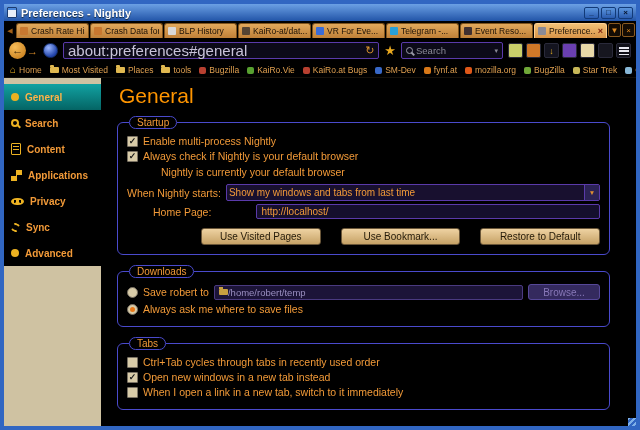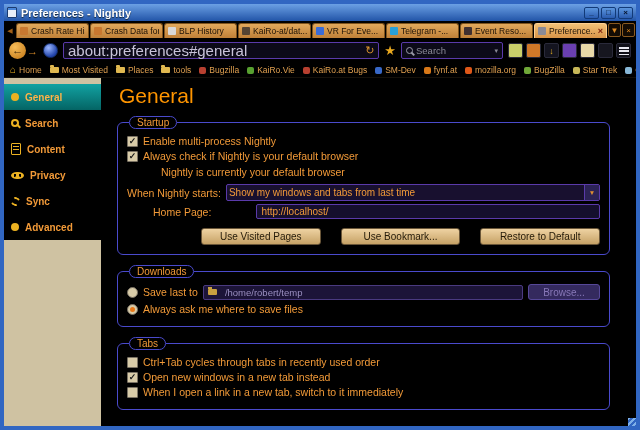--- a/index.html
+++ b/index.html
@@ -107,21 +107,21 @@
   .select{flex:1;height:17px;background:#18102f;border:1px solid var(--field-border);border-radius:2px;
     display:flex;align-items:center;padding-left:2px;color:var(--accent);font-size:10px;overflow:hidden;}
   .select-arrow{width:15px;height:100%;margin-left:auto;background:#2c2356;border-left:1px solid var(--field-border);
     color:#e09030;font-size:6.5px;display:flex;align-items:center;justify-content:center;}
   .text-field{flex:1;height:15px;background:var(--field-bg);border:1px solid var(--field-border);border-radius:2px;
     color:var(--accent);font-size:10px;padding:0 4px;outline:none;margin-left:40px;}
   .btnrow{display:flex;gap:20px;margin:9px 0 1px 74px;}
   .btn{flex:1;height:17px;background:linear-gradient(#eed2a2,#c6a266);border:1px solid #6a5638;border-radius:3px;
     color:#241a08;font-size:10px;display:flex;align-items:center;justify-content:center;white-space:nowrap;}
   .path-field{flex:1;height:15px;background:#1c1438;border:1px solid #4a3a80;border-radius:2px;color:#9a8fc0;
-    font-size:9.5px;display:flex;align-items:center;gap:8px;padding:0 4px;overflow:hidden;}
+    font-size:9.5px;display:flex;align-items:center;gap:0;padding:0 4px;overflow:hidden;}
   .pf-folder{width:9px;height:6px;background:#c8a040;border-radius:1px;position:relative;flex:none;}
   .pf-folder::before{content:"";position:absolute;top:-2px;left:0;width:4px;height:2px;background:#c8a040;}
   .btn-disabled{flex:none;width:72px;height:16px;background:#342a5e;border:1px solid #564898;border-radius:3px;
     color:#8878b8;font-size:10px;display:flex;align-items:center;justify-content:center;}
   .resize-grip{position:absolute;right:-4px;bottom:-4px;width:12px;height:12px;
     background:repeating-linear-gradient(135deg,#7fb0e8 0 2px,var(--win-border) 2px 4px);}
 </style>
 </head>
 <body>
 
@@ -272,20 +272,24 @@
         <span class="si simag"></span>
         <span>Search</span>
       </div>
       <div class="side-item">
         <span class="si sipage">
             <i></i>
           </span>
         <span>Content</span>
       </div>
       <div class="side-item">
+        <span class="si sigrid"></span>
+        <span>Applications</span>
+      </div>
+      <div class="side-item">
         <span class="si simask"></span>
         <span>Privacy</span>
       </div>
       <div class="side-item">
         <span class="si sisync"></span>
         <span>Sync</span>
       </div>
       <div class="side-item">
         <span class="si gear"></span>
         <span>Advanced</span>
@@ -325,21 +329,21 @@
           <span class="btn">Use Visited Pages</span>
           <span class="btn">Use Bookmark...</span>
           <span class="btn">Restore to Default</span>
         </div>
       </fieldset>
 
       <fieldset>
         <legend>Downloads</legend>
         <div class="row">
           <span class="radio"></span>
-          <span>Save last to</span>
+          <span>Save robert to</span>
           <div class="path-field">
             <span class="pf-folder"></span>
             <span>/home/robert/temp</span>
           </div>
           <span class="btn-disabled">Browse...</span>
         </div>
         <div class="row">
           <span class="radio selected"></span>
           <span>Always ask me where to save files</span>
         </div>

